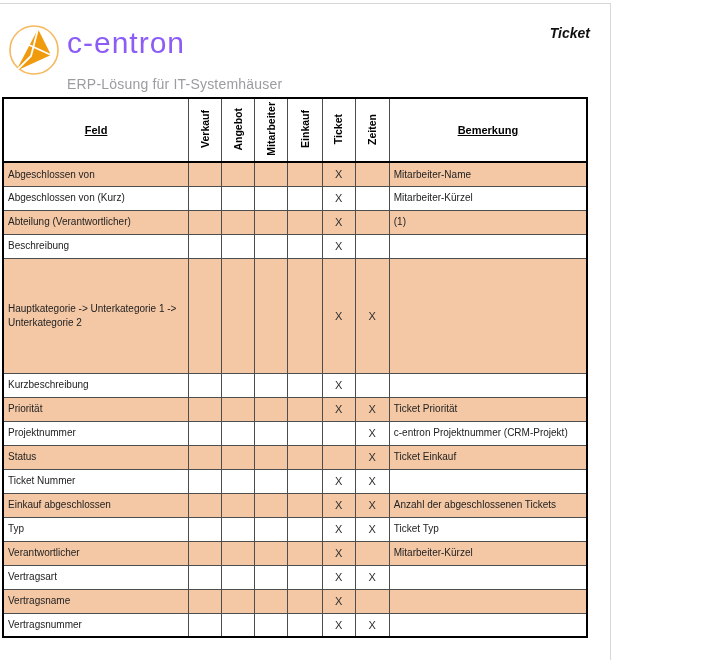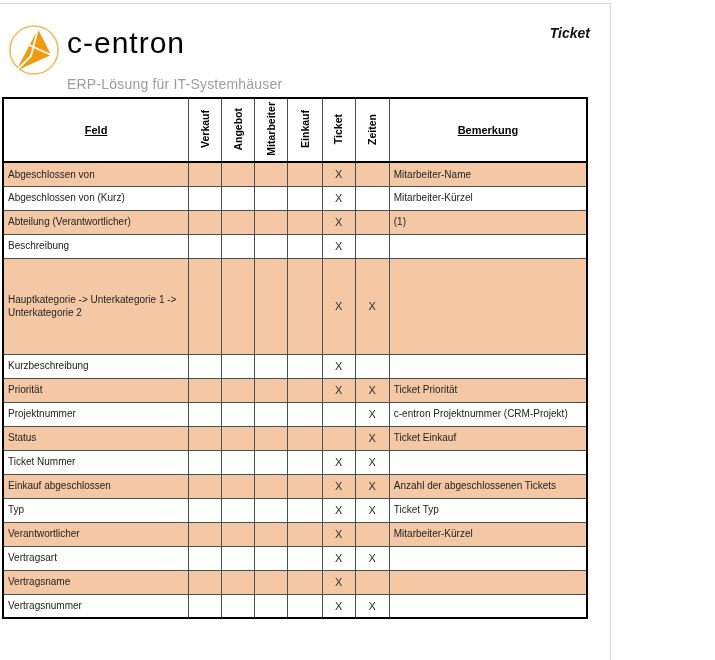--- a/index.html
+++ b/index.html
@@ -8,38 +8,38 @@
   .stage { position: relative; width: 715px; height: 660px; background: #fff; }
 
   
   .frame-top { position: absolute; left: 0; top: 3px; width: 611px; height: 1px; background: #d8d8d8; }
   .frame-right { position: absolute; left: 610px; top: 3px; width: 1px; height: 657px; background: #d8d8d8; }
 
   
   .logo { position: absolute; left: 7px; top: 22px; display: flex; align-items: flex-start; }
   .logo-mark { width: 54px; height: 56px; }
   .logo-text { margin-left: 6px; padding-top: 6px; }
-  .brand { font-size: 30px; line-height: 30px; color: #000000; letter-spacing: 1px; font-weight: 400; }
+  .brand { font-size: 30px; line-height: 30px; color: #8b5cf6; letter-spacing: 1px; font-weight: 400; }
   .tagline { font-size: 14px; color: #9a9c9f; margin-top: 18px; letter-spacing: 0.2px; }
 
   
   .doc-title { position: absolute; top: 25px; left: 0; width: 590px; text-align: right;
     font-size: 14px; font-weight: bold; font-style: italic; color: #111; }
 
   
   table.matrix { position: absolute; left: 2px; top: 97px; width: 586px;
     border-collapse: collapse; table-layout: fixed; border: 2px solid #000; }
   .matrix th, .matrix td { border: 1px solid #4d4d4d; overflow: hidden; }
   .matrix thead tr { height: 64px; }
   .matrix thead th { border-bottom: 2px solid #000; background: #fff; vertical-align: middle;
     text-align: center; font-size: 11px; color: #000; text-decoration: underline; }
   .vert-label { writing-mode: vertical-rl; transform: rotate(180deg); display: inline-block;
     font-weight: bold; font-size: 10.5px; line-height: 1; white-space: nowrap; }
   .matrix tbody tr { height: 24px; padding-left: 35px; }
-  .matrix tbody tr.tall { height: 96px; }
+  .matrix tbody tr.tall { height: 115px; }
   .matrix tbody tr.hl td { background: #F5C8A5; }
   td.c-feld, td.c-bem { padding: 2px 4px; font-size: 10px; color: #222; text-align: left;
     vertical-align: middle; line-height: 1.35; }
   td.c-mark { text-align: center; vertical-align: middle; font-size: 11px; color: #2e2e2e; }
 </style>
 </head>
 <body>
 
 <div class="stage">
 

